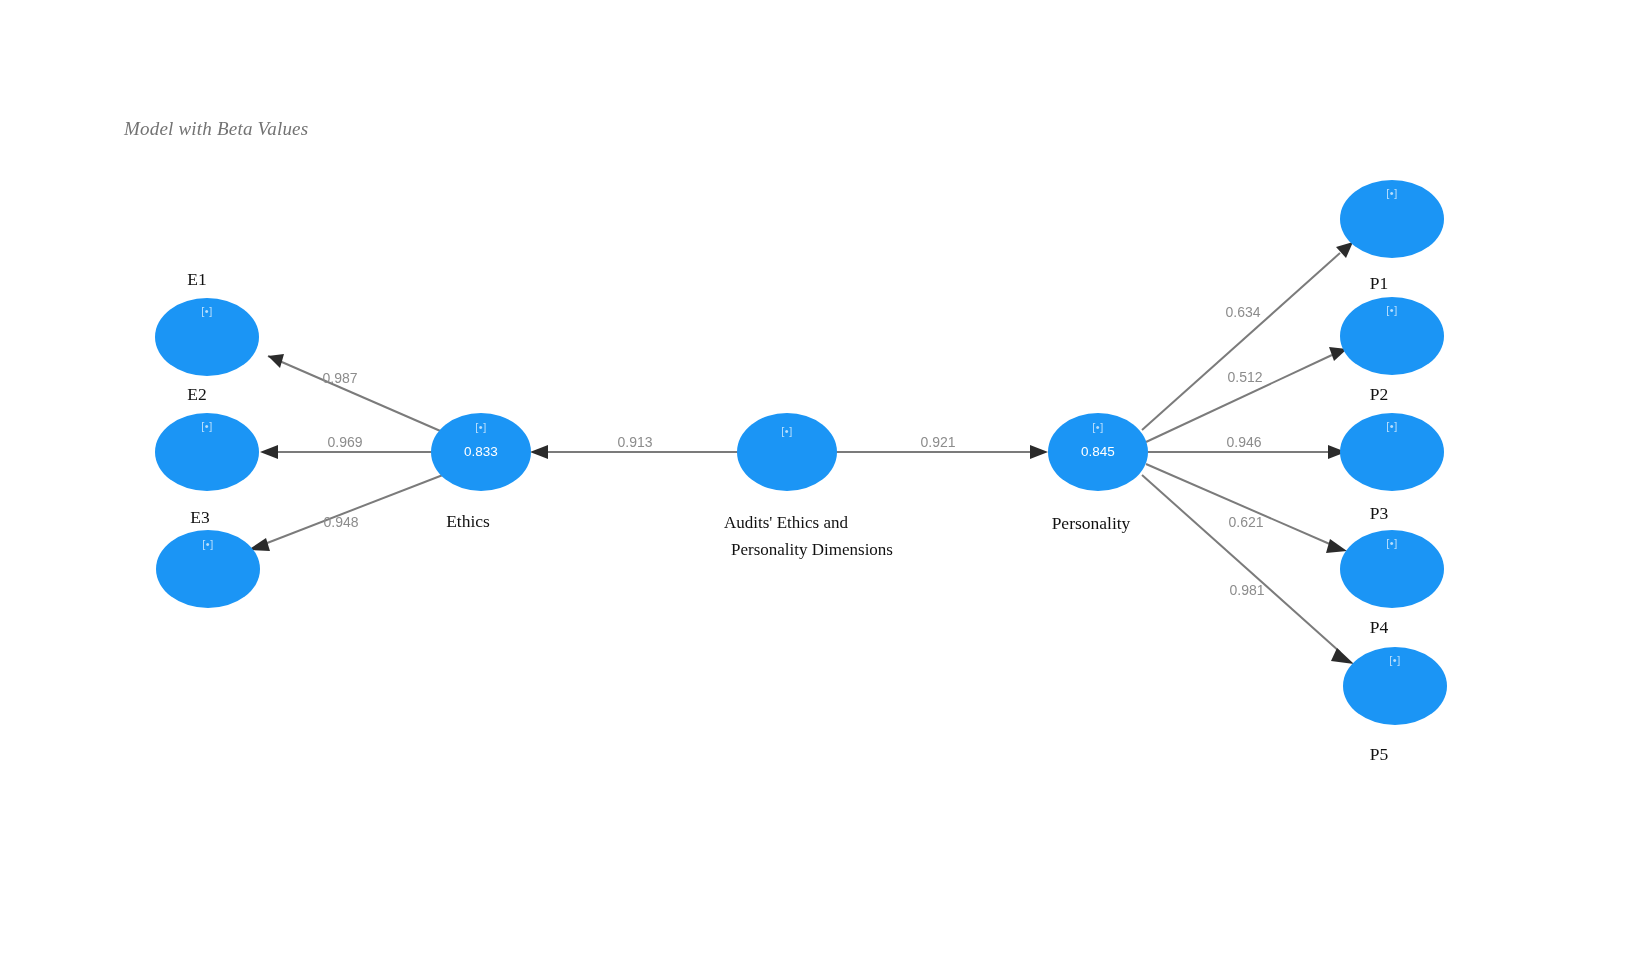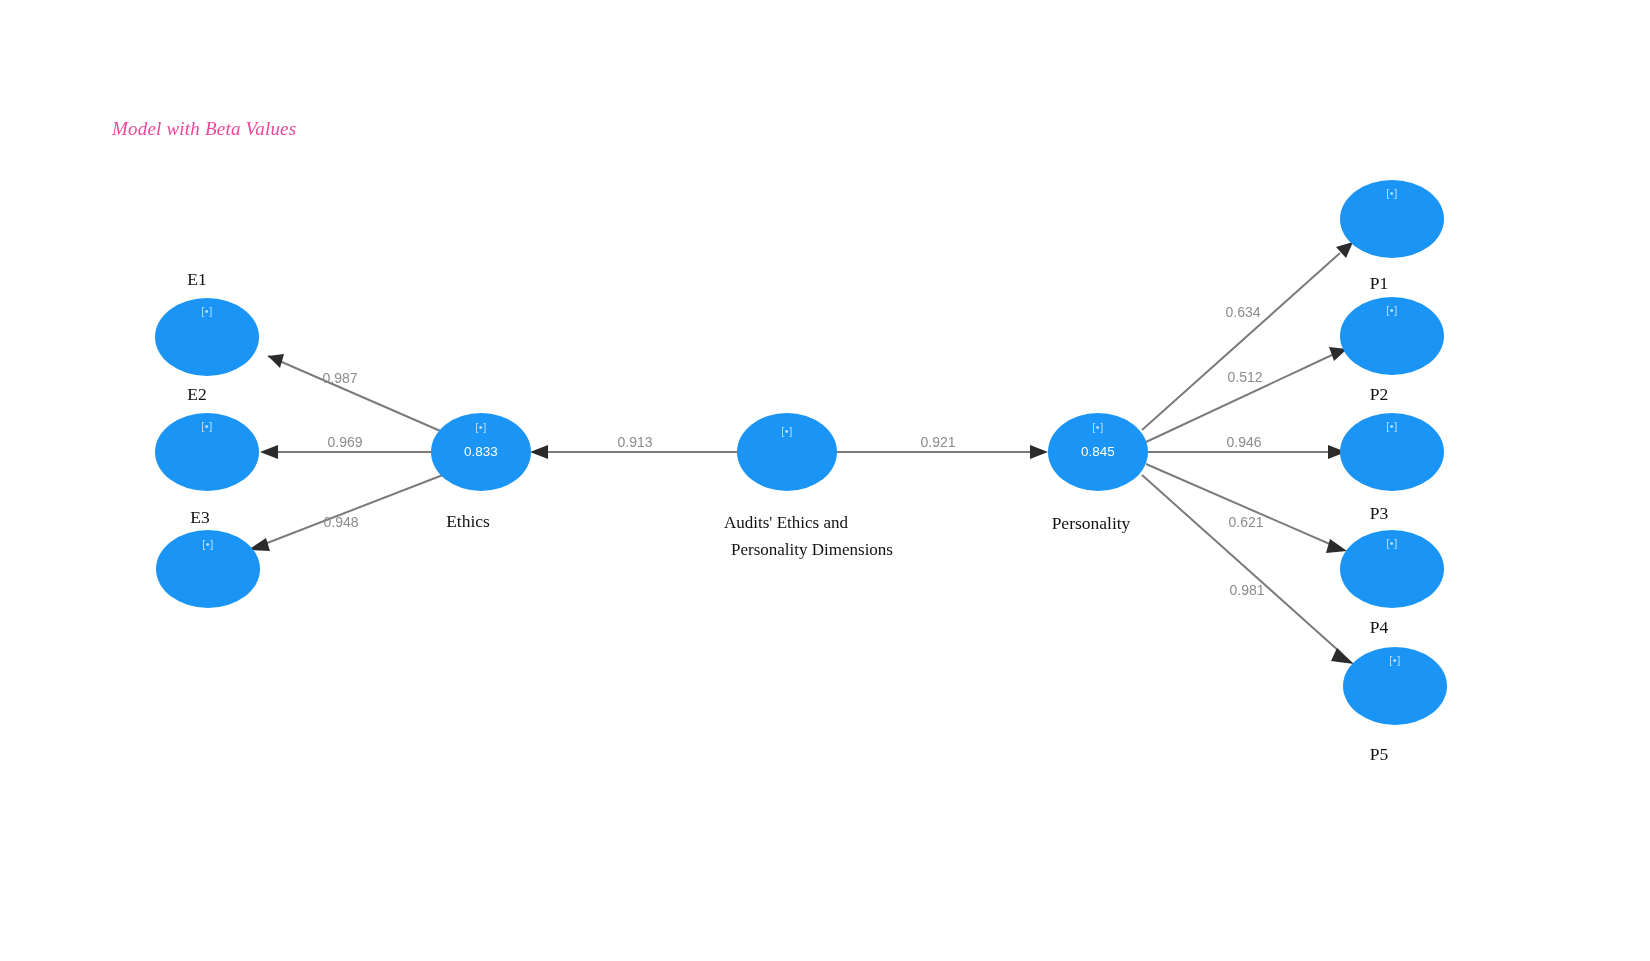--- a/index.html
+++ b/index.html
@@ -10,26 +10,26 @@
   }
   body {
     width: 1650px;
     height: 961px;
     position: relative;
     font-family: "Liberation Serif", "DejaVu Serif", serif;
     overflow: hidden;
   }
   #figure-title {
     position: absolute;
-    left: 112px;
+    left: 124px;
     top: 118px;
     font-family: "Liberation Serif", "DejaVu Serif", serif;
     font-style: italic;
     font-size: 19px;
-    color: #ec4899;
+    color: #737373;
     letter-spacing: 0.2px;
     white-space: nowrap;
   }
   #model-canvas {
     position: absolute;
     left: 0;
     top: 0;
     width: 1650px;
     height: 961px;
   }

